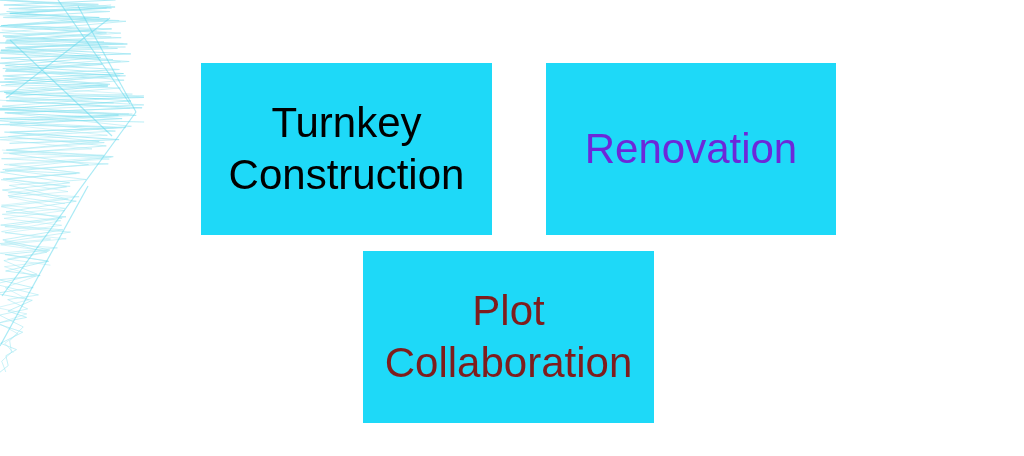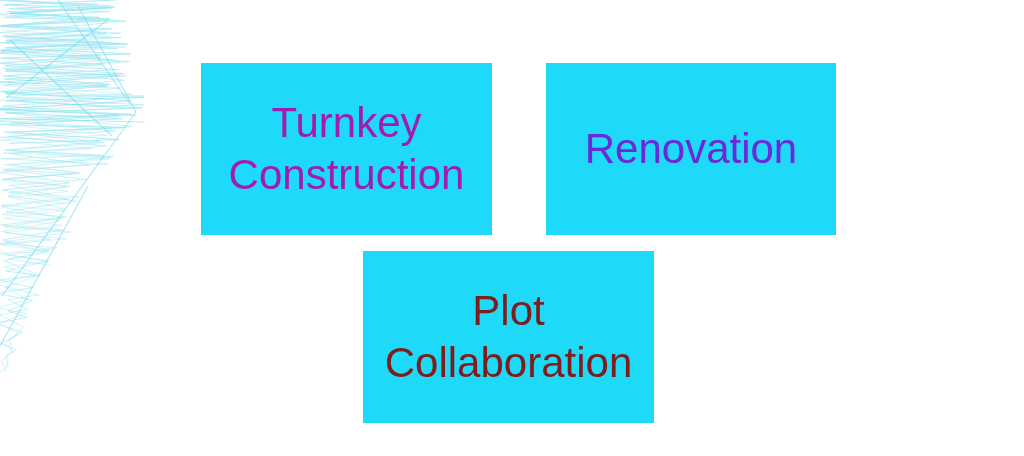--- a/index.html
+++ b/index.html
@@ -43,21 +43,21 @@
       <polyline points="1.9,150.0 109.3,159.1 9.5,164.8 80.1,173.0 1.0,179.7 68.0,191.6 8.9,197.1 64.8,208.4 2.2,214.3 60.8,220.7 1.5,231.6 50.6,239.1 -0.2,243.5 57.4,247.9 0.1,253.2 48.9,261.4 4.4,266.7 35.6,276.2 5.2,287.7 28.5,299.9 -3.0,307.7 26.8,313.9 -1.4,323.1 17.9,333.8 4.8,343.3 13.4,352.8" fill="none" stroke="#a9e9f4" stroke-opacity="0.5" stroke-width="1"></polyline>
       <polyline points="-1.6,0.0 98.5,4.4 8.8,8.7 109.9,11.5 3.2,17.3 119.2,20.6 7.7,25.2 96.8,30.0 5.3,37.4 123.4,43.7 7.2,47.3 99.6,55.5 -2.7,63.3 119.5,69.5 2.8,75.9 110.0,84.3" fill="none" stroke="#a9e9f4" stroke-opacity="0.8" stroke-width="1.2"></polyline>
       <line x1="78" y1="6" x2="136" y2="112" stroke="#63d9ec" stroke-opacity="0.55" stroke-width="1.2"></line>
       <line x1="136" y1="112" x2="2" y2="296" stroke="#63d9ec" stroke-opacity="0.55" stroke-width="1.2"></line>
       <line x1="58" y1="0" x2="130" y2="104" stroke="#63d9ec" stroke-opacity="0.55" stroke-width="1.2"></line>
       <line x1="6" y1="98" x2="110" y2="18" stroke="#63d9ec" stroke-opacity="0.55" stroke-width="1.2"></line>
       <line x1="0" y1="346" x2="88" y2="186" stroke="#63d9ec" stroke-opacity="0.55" stroke-width="1.2"></line>
       <line x1="112" y1="136" x2="10" y2="40" stroke="#63d9ec" stroke-opacity="0.55" stroke-width="1.2"></line>
     </svg>
 
-  <div class="shape-box" id="box-turnkey" style="background: rgb(30, 217, 248); color: #a21caf;">
+  <div class="shape-box" id="box-turnkey" style="background: rgb(30, 217, 248); color: #000000;">
     <span>Turnkey Construction</span>
   </div>
 
   <div class="shape-box" id="box-renovation" style="background: rgb(30, 217, 248); color: #6d28d9;">
     <span>Renovation</span>
   </div>
 
   <div class="shape-box" id="box-plot" style="background: rgb(30, 217, 248); color: #7f1d1d;">
     <span>Plot Collaboration</span>
   </div>

